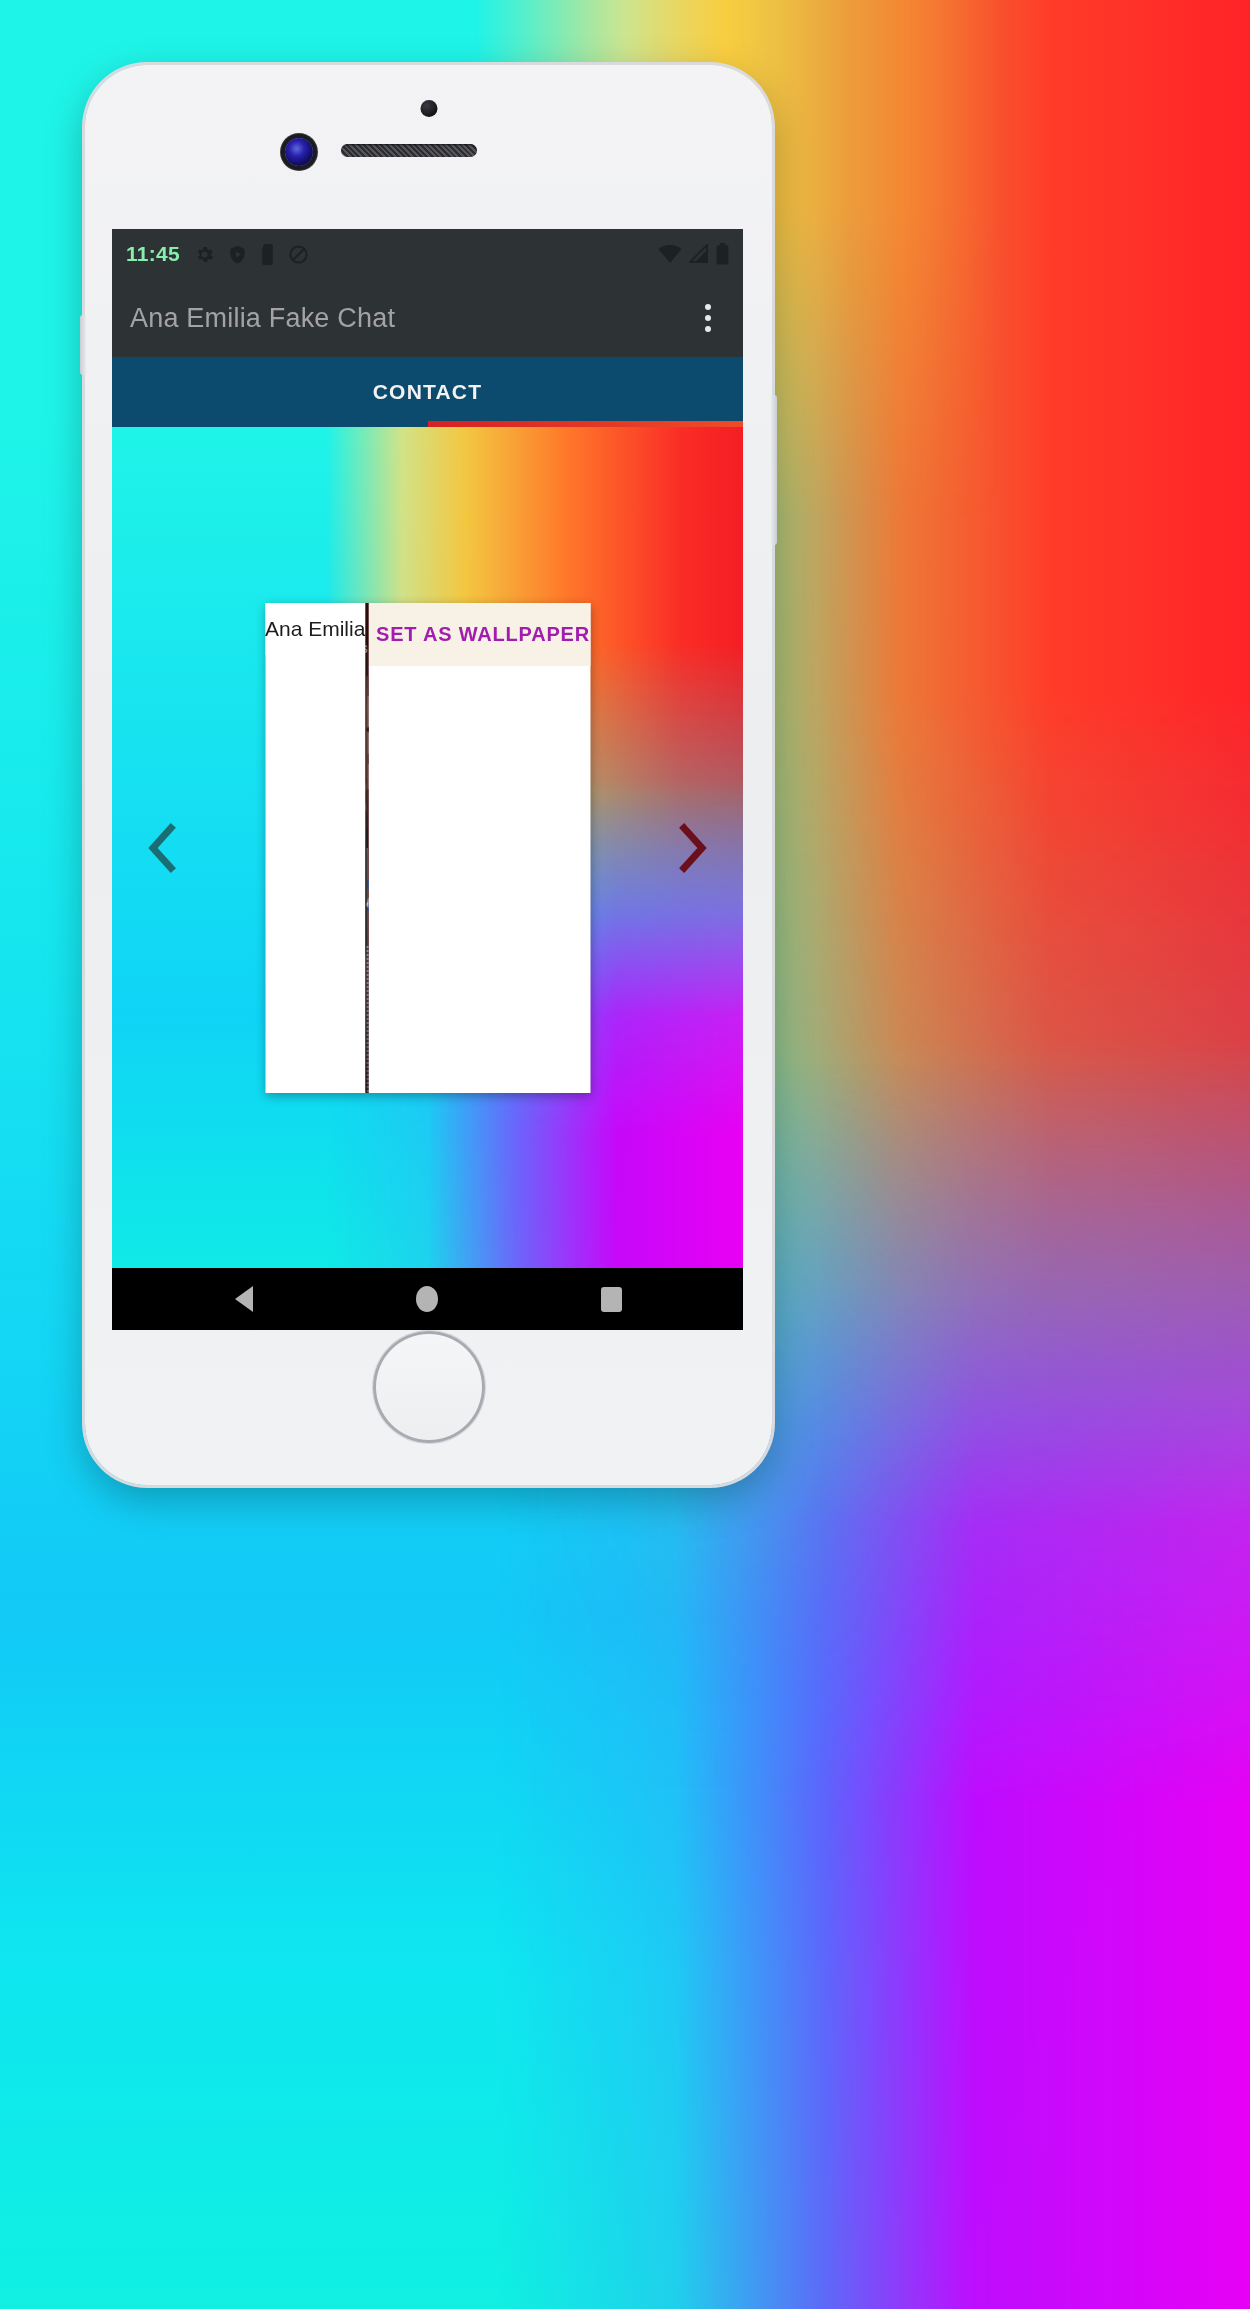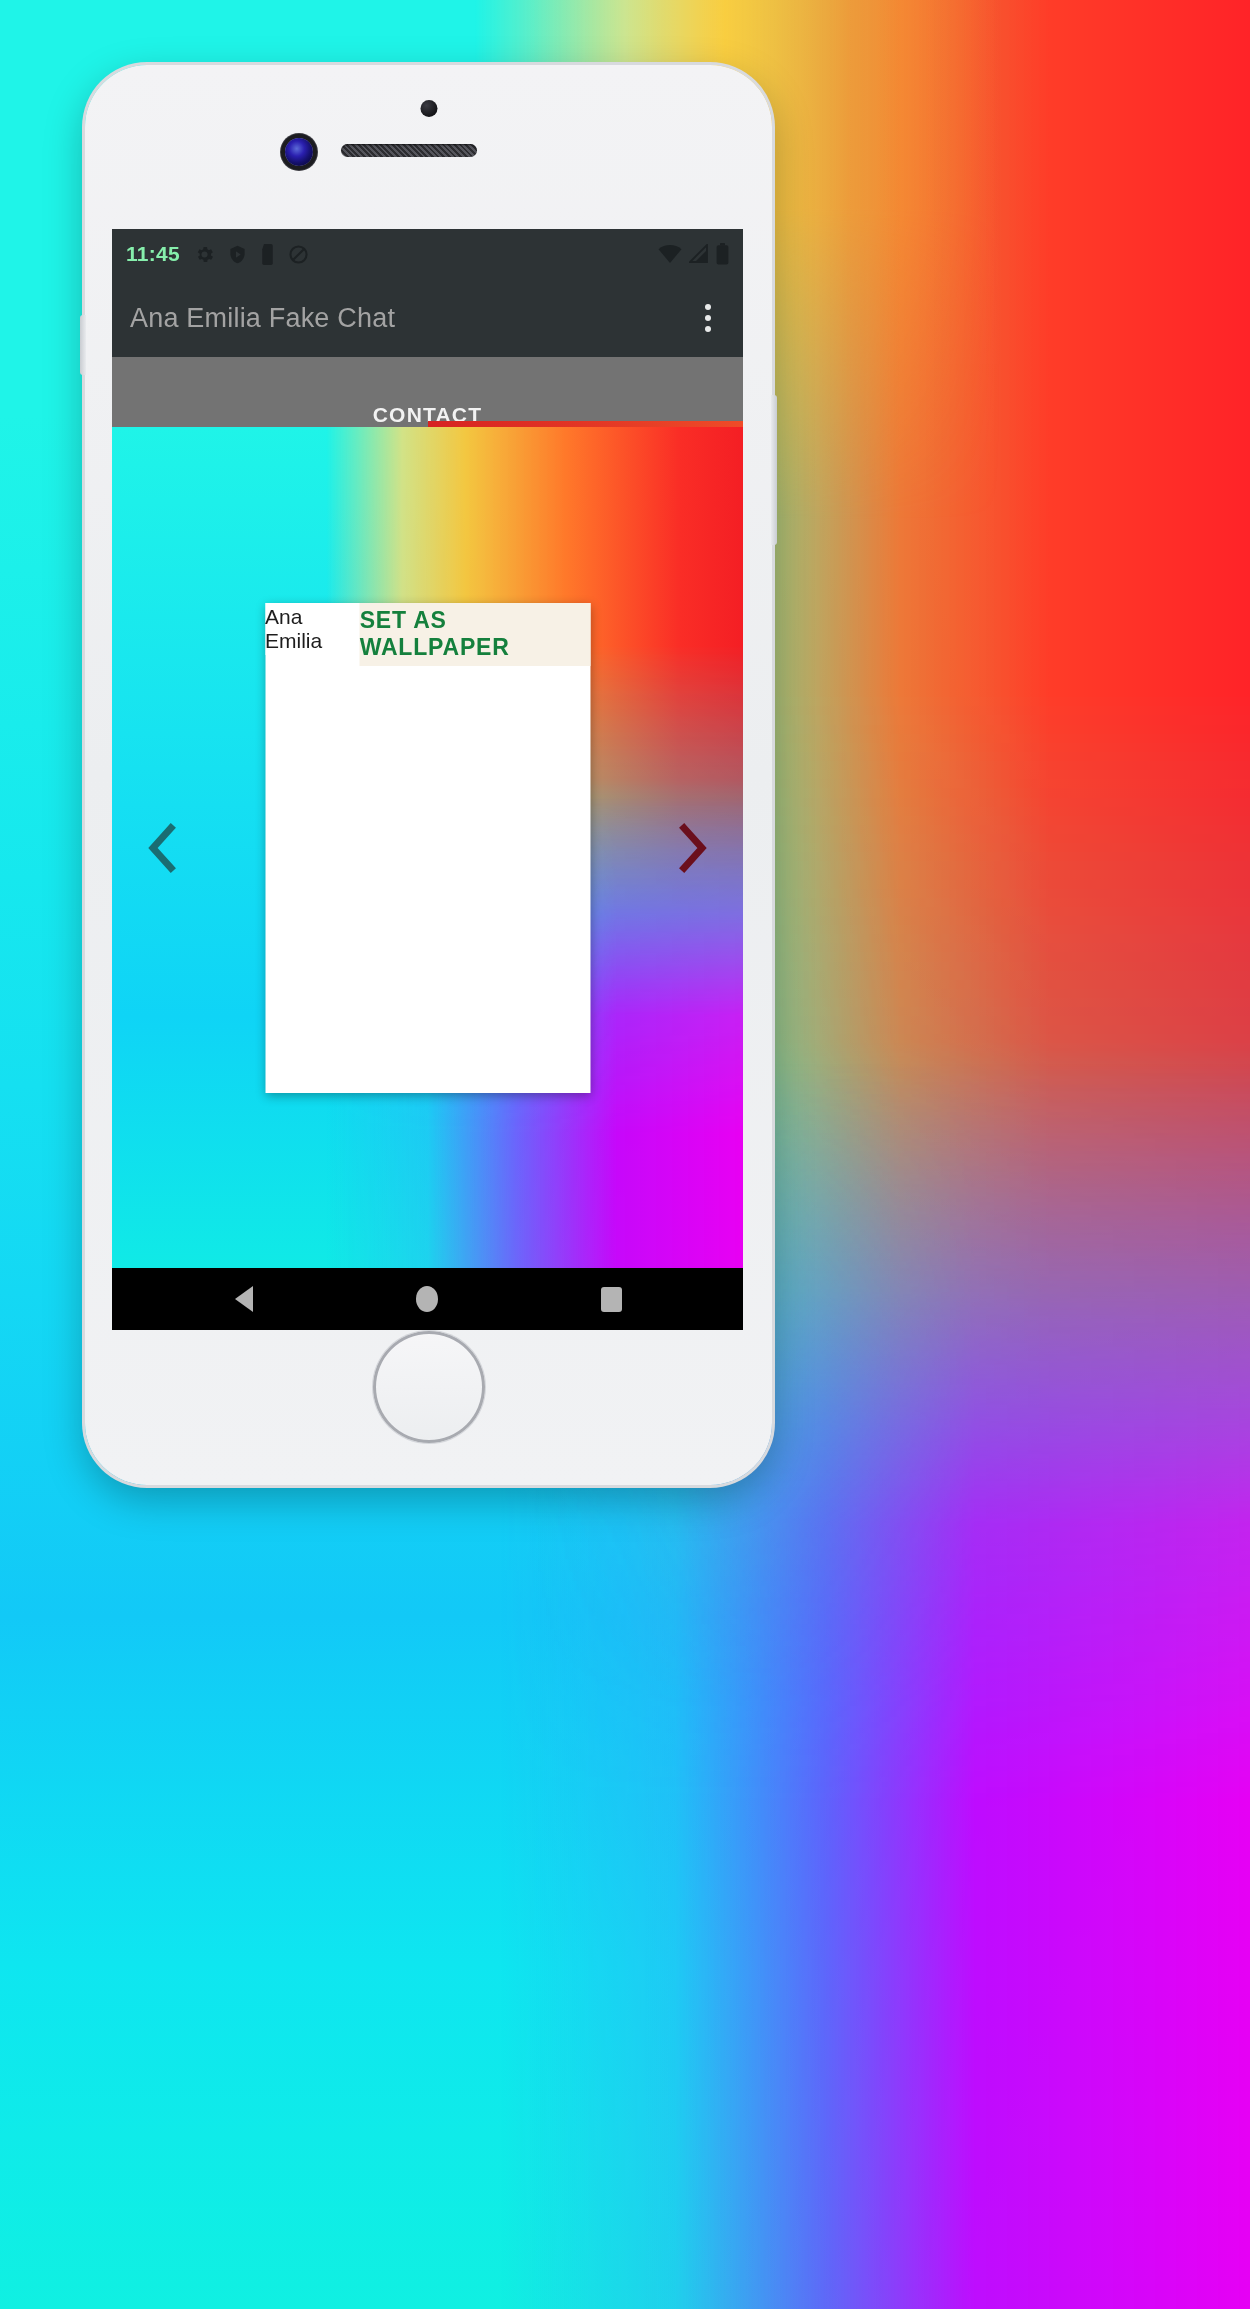--- a/index.html
+++ b/index.html
@@ -119,21 +119,21 @@
   
   #appbar {
     height:78px; background:#2d3335;
     display:flex; align-items:center; padding:0 18px;
   }
   #app-title { color:#a3a3a3; font-size:27px; letter-spacing:0.2px; }
   #overflow-menu { margin-left:auto; width:34px; height:46px; display:flex; flex-direction:column; align-items:center; justify-content:center; gap:5px; cursor:pointer; }
   #overflow-menu i { width:6px; height:6px; border-radius:50%; background:#e8eaea; display:block; }
 
   
-  #tabbar { height:70px; background:#737373; display:flex; position:relative;align-items:flex-end; }
+  #tabbar { height:70px; background:#0c4a6e; display:flex; position:relative; }
   .tab {
     flex:1; display:flex; align-items:center; justify-content:center;
     color:#f2f2f2; font-size:21px; font-weight:bold; letter-spacing:1.2px;
     cursor:pointer;
   }
   #tab-indicator {
     position:absolute; bottom:0; left:50%; width:50%; height:6px;
     background:linear-gradient(to right,#d62222,#ef4b28);
   }
 
@@ -185,22 +185,23 @@
     display:flex; flex-direction:row; z-index:3;
   }
   #card-title {
     height:52px; background:#fff; display:flex; align-items:center; justify-content:center;
     font-size:21px; color:#1d1d1d;
   }
   #card-photo { flex:1; position:relative; overflow:hidden; background:#1b0608; }
   #set-wallpaper-btn {
     height:63px; background:#f7f1e6;
     display:flex; align-items:center; justify-content:center;
-    color:#15803d; font-size:23px; font-weight:bold; letter-spacing:0.8px;
+    color:#a21caf; font-size:20px; font-weight:bold; letter-spacing:0.8px;
     cursor:pointer;
+    padding-left:8px;
   }
 
   
   .ph { position:absolute; }
   #ph-wall-red { left:0; top:0; right:0; bottom:0;
     background:linear-gradient(to right,#a5131a 0%,#c0161c 22%,#d6201f 44%,#e8361f 58%,#cf1a1c 76%,#a8121a 100%); }
   #ph-dark-left { left:0; top:0; width:16%; bottom:0;
     background:linear-gradient(to right,#050406 0%,#0c0a0c 60%,#16090b 100%); }
   #ph-glow { left:54%; top:0; width:22%; height:34%;
     background:radial-gradient(ellipse at 50% 40%, rgba(255,150,40,0.85), rgba(255,80,20,0.25) 60%, rgba(255,60,20,0) 80%); }

